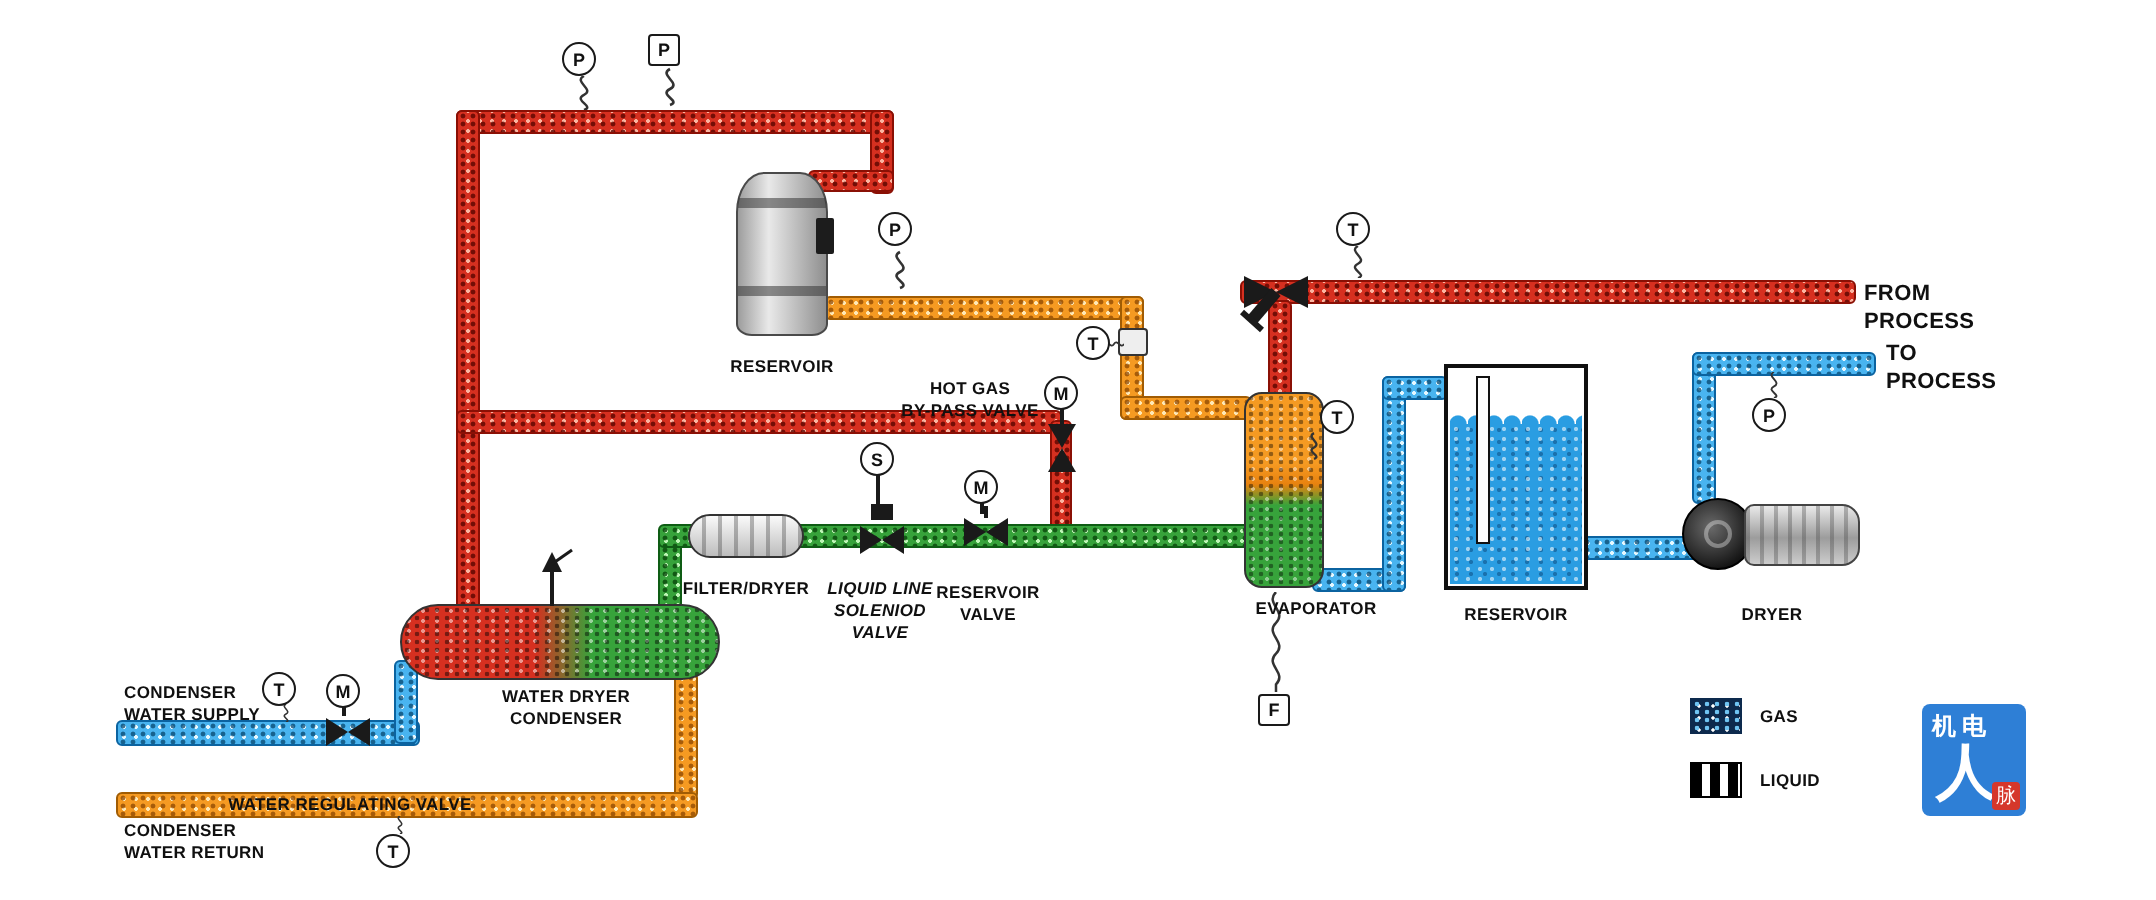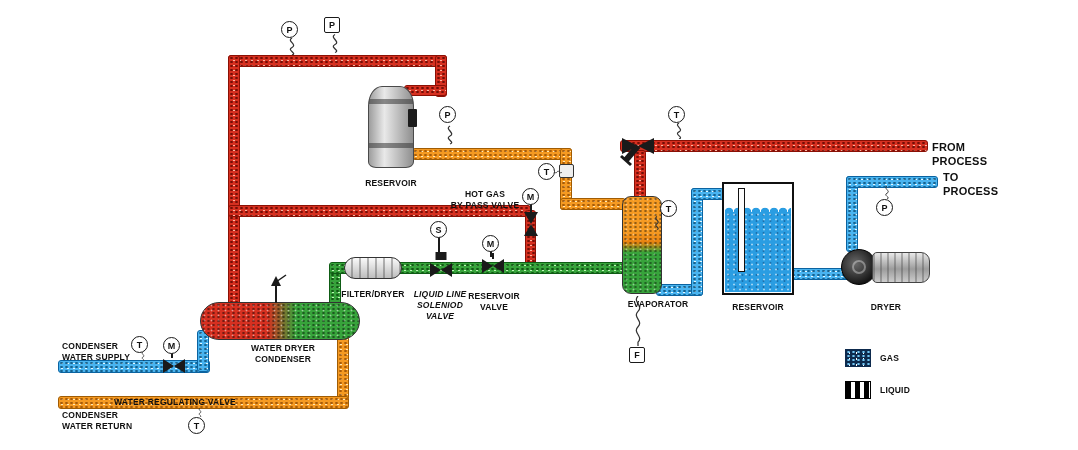--- a/index.html
+++ b/index.html
@@ -281,14 +281,19 @@
 WATER SUPPLY</div>
   <div class="lbl center" style="left:95px;top:381px;width:160px;margin-top:16px;">WATER REGULATING VALVE</div>
   <div class="lbl" style="left:62px;top:410px;width:78px;">CONDENSER
 WATER RETURN</div>
 
   <div class="swatch gas" style="left:845px;top:349px;width:26px;height:18px;"></div>
   <div class="lbl" style="left:880px;top:353px;width:50px;">GAS</div>
   <div class="swatch liquid" style="left:845px;top:381px;width:26px;height:18px;"></div>
   <div class="lbl" style="left:880px;top:385px;width:50px;">LIQUID</div>
 
+  <div class="logo" style="left:961px;top:352px;">
+    <div class="logo-top">机电</div>
+    <div class="logo-main">人</div>
+    <div class="logo-seal">脉</div>
+  </div>
 
 </div>
 
 </body></html>

